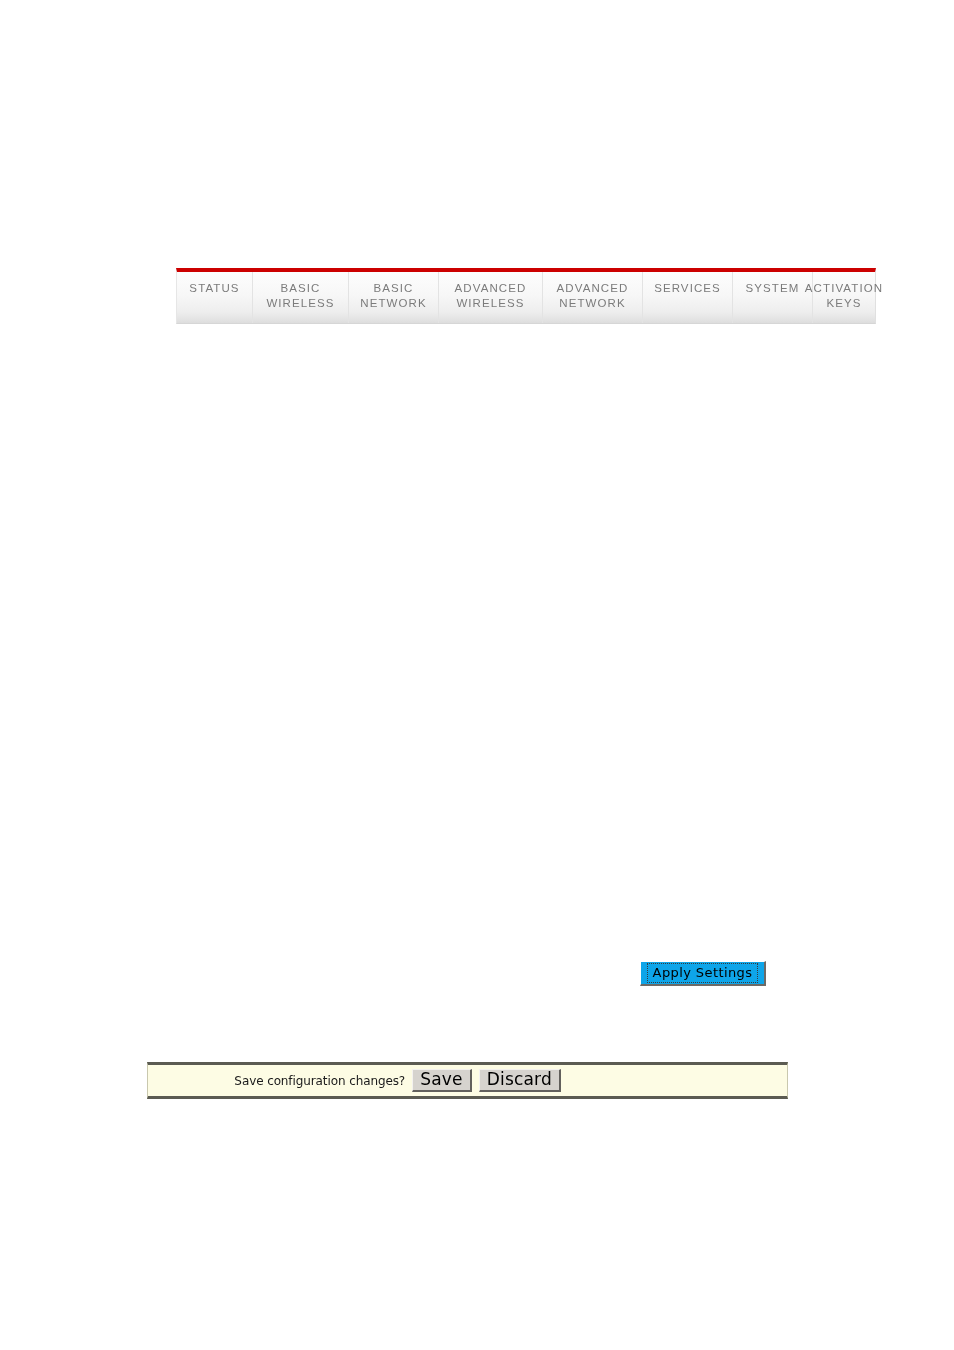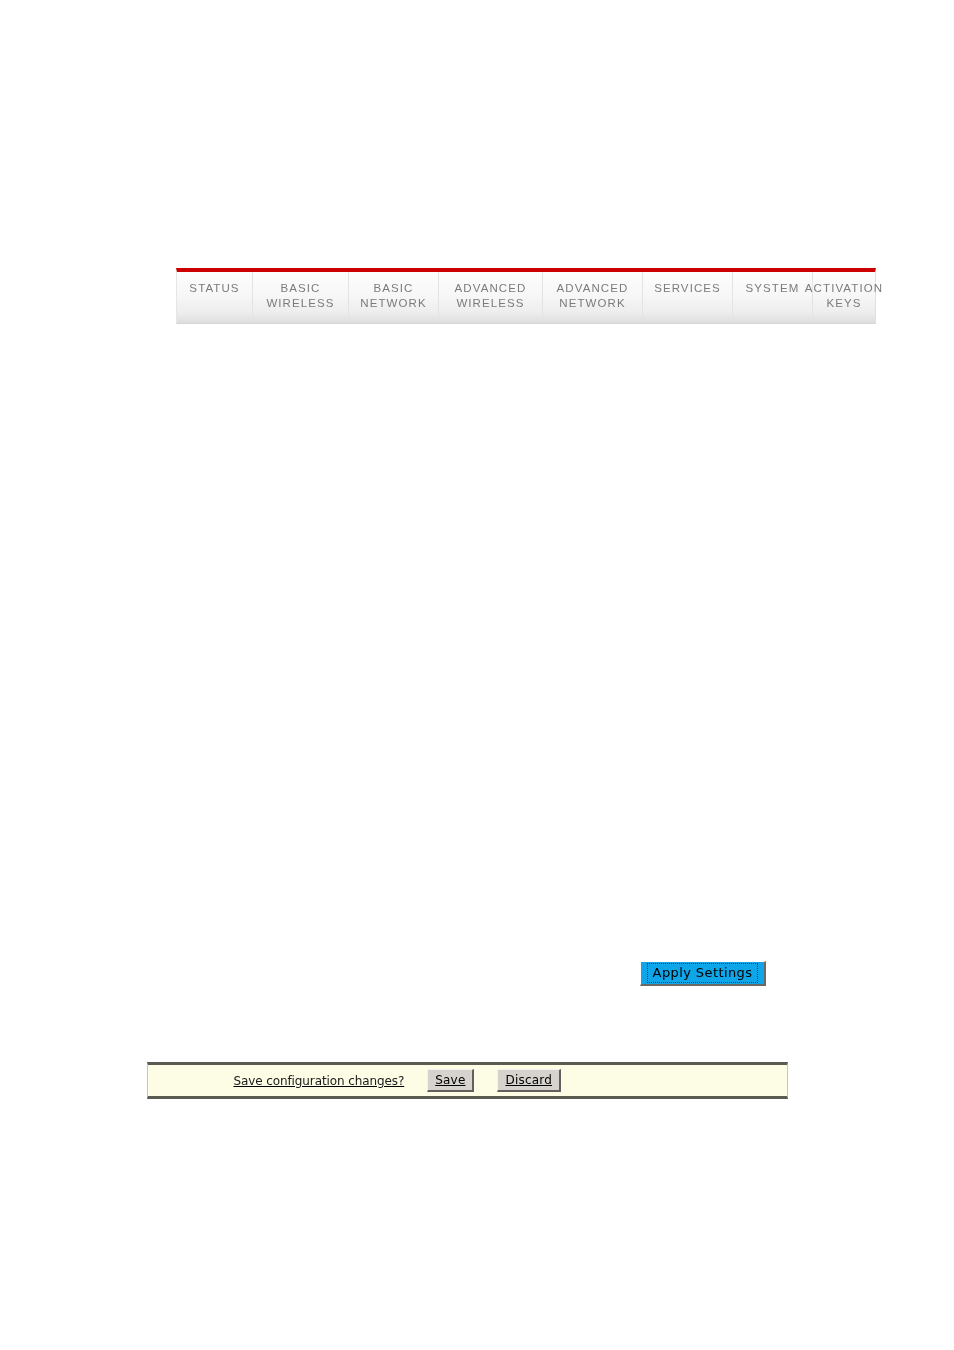--- a/index.html
+++ b/index.html
@@ -108,42 +108,41 @@
     box-sizing: border-box;
     background: #fdfce4;
     border-top: 3px solid #5b5b52;
     border-bottom: 3px solid #5b5b52;
     border-left: 1px solid #c9c8ae;
     border-right: 1px solid #c9c8ae;
     display: flex;
     align-items: center;
     justify-content: flex-end;
     padding-right: 226px;
-    gap: 23px;
-    text-decoration: underline;
+    gap: 7px;
   }
   #save-bar-label {
     font-family: "DejaVu Sans", sans-serif;
     font-size: 12px;
     color: #1a1a1a;
     white-space: nowrap;
     letter-spacing: -0.1px;
   }
   .save-bar-button {
     box-sizing: border-box;
     height: 23px;
     min-width: 42px;
     padding: 0 7px 1px 7px;
     background: #d6d3ce;
     border-top: 1px solid #f4f2ef;
     border-left: 1px solid #f4f2ef;
     border-right: 2px solid #62605c;
     border-bottom: 2px solid #62605c;
     font-family: "DejaVu Sans", sans-serif;
-    font-size: 12px;
+    font-size: 17px;
     color: #000000;
     line-height: 1;
     display: flex;
     align-items: center;
     justify-content: center;
     cursor: pointer;
     letter-spacing: 0.2px;
   }
 </style>
 </head>

